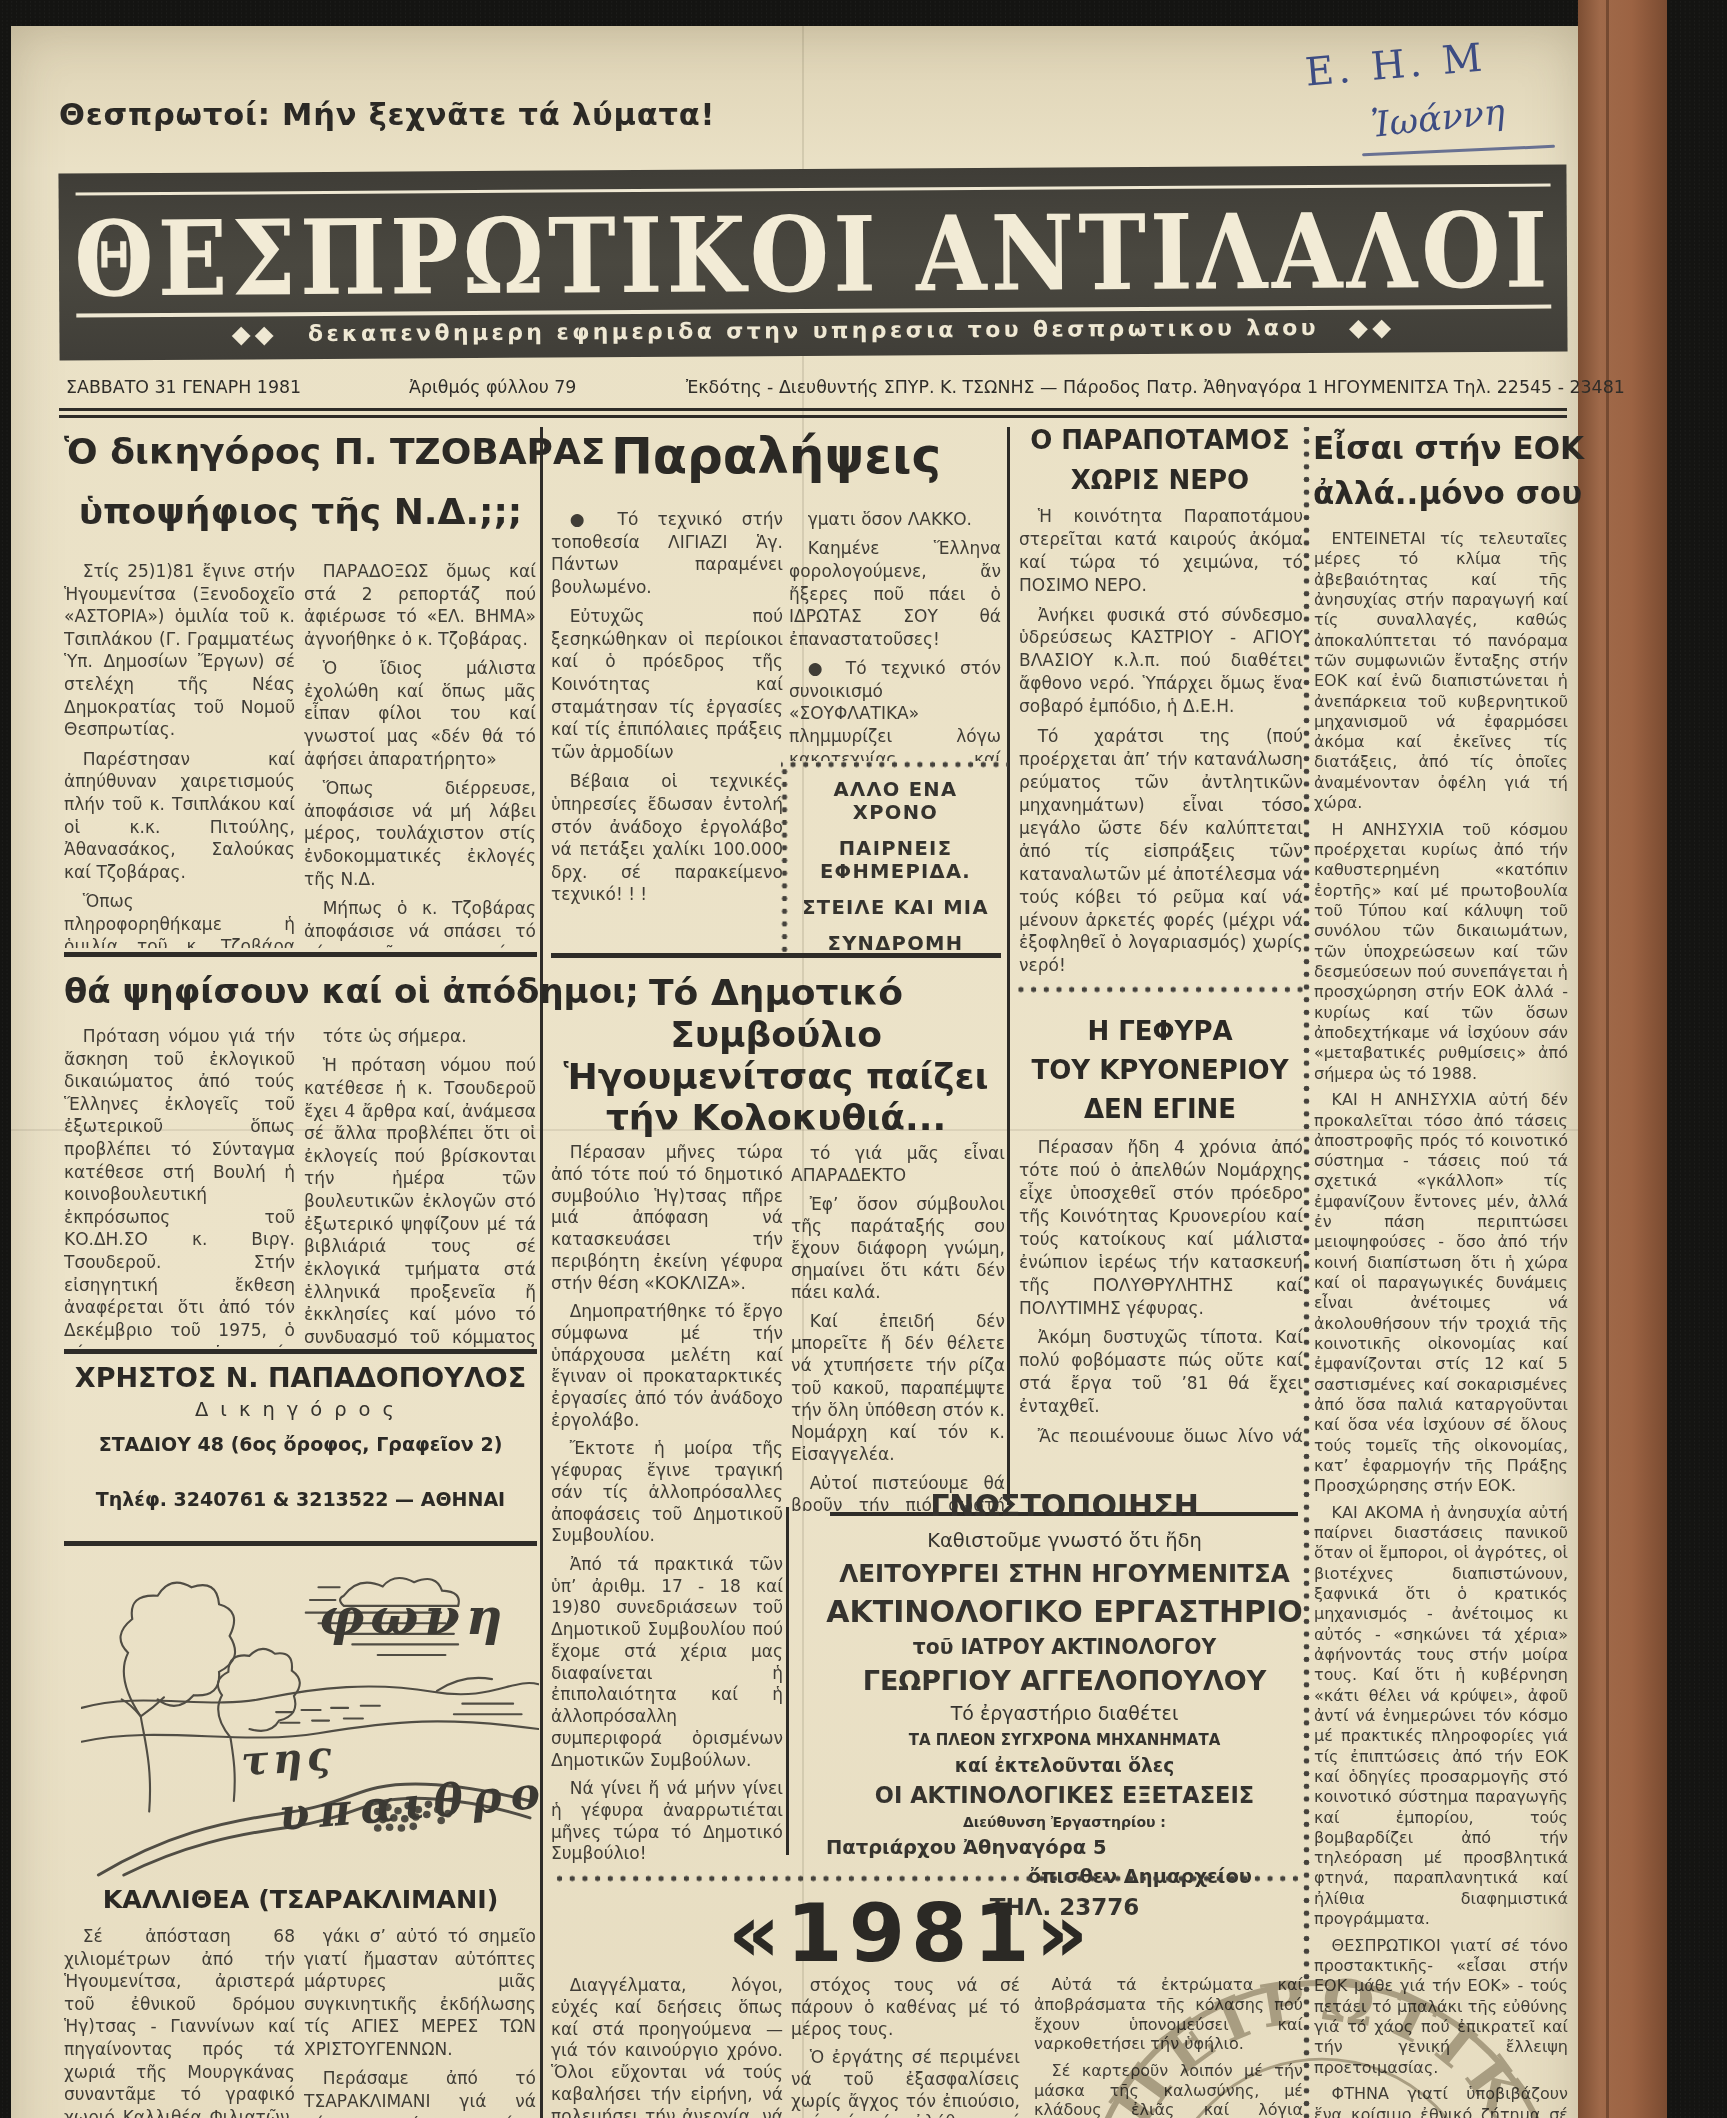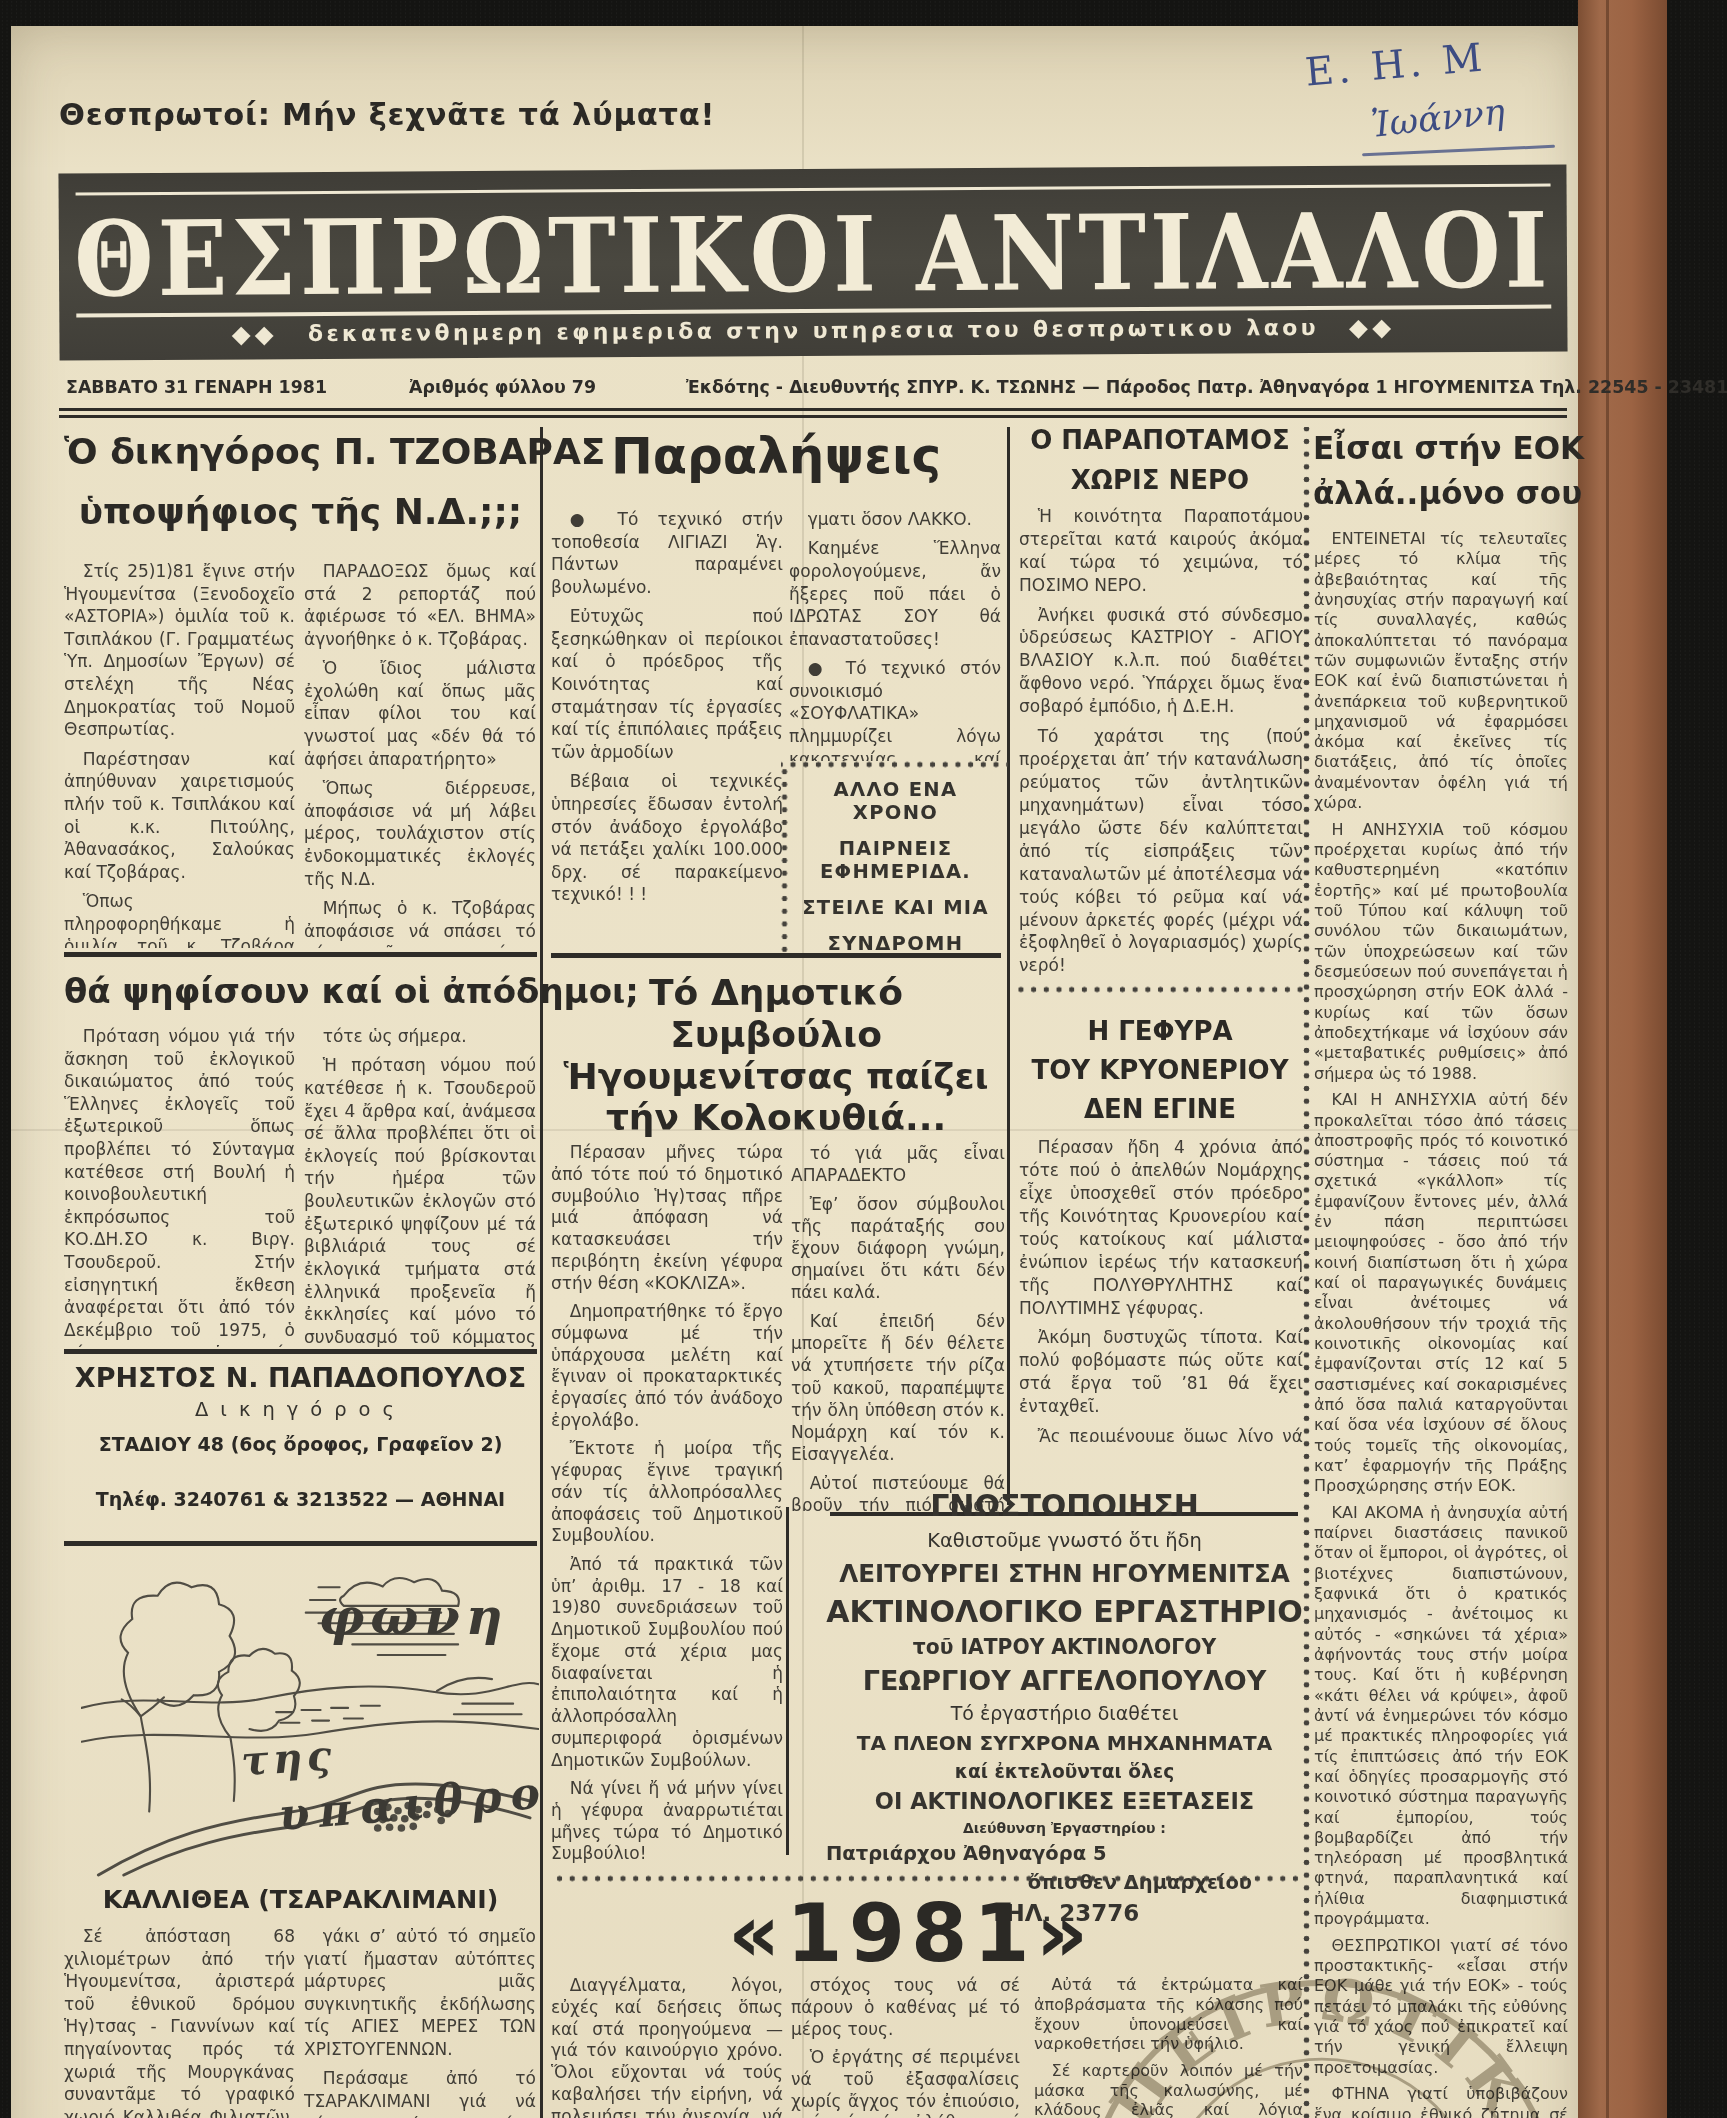--- a/index.html
+++ b/index.html
@@ -29,21 +29,21 @@
   #masthead{left:59px;top:169px;width:1508px;height:187px;background:
     linear-gradient(180deg,#3f3d37 0,#4a4840 50%,#403e38 100%);transform:rotate(-.35deg);}
   #m-title{left:0;top:24.6px;width:1508px;text-align:center;color:#f2ebd6;
     font-family:"DejaVu Serif",serif;font-weight:bold;font-size:91px;letter-spacing:4.2px;
     transform:scaleY(1.14);transform-origin:top;white-space:nowrap;}
   .m-rule{left:17px;width:1475px;height:3.8px;background:#efe8d3;}
   #m-subrow{left:0;top:147px;width:1508px;display:flex;justify-content:center;align-items:center;gap:30px;}
   .m-orn{color:#efe8d3;font-size:24.6px;letter-spacing:4.2px;}
   #m-subtitle{color:#efe8d3;font-size:22px;font-weight:bold;letter-spacing:3.4px;}
   
-  .dl{color:#2f2d29;font-weight:bold;font-size:17.4px;white-space:nowrap;}
+  .dl{color:#2f2d29;font-weight:normal;font-size:17.4px;white-space:nowrap;}
   
   .h-big{font-weight:bold;color:#2b2925;text-align:center;white-space:nowrap;}
   
   .hand{color:#3d4c82;font-family:"DejaVu Serif",serif;white-space:nowrap;}
   
   #subbox{left:791px;top:772px;width:209px;height:177px;display:flex;flex-direction:column;
     justify-content:space-between;padding:6px 0;}
   #subbox div{font-size:19.5px;font-weight:bold;color:#35332e;text-align:center;letter-spacing:1.3px;}
   
   #gnost{left:826px;top:1488px;width:477px;height:386px;color:#35332e;}
@@ -250,21 +250,21 @@
   <div class="abs rule" style="left:830px;top:1512px;width:468px;height:4.2px"></div>
 
   <div id="gnost" class="abs">
     <div style="font-size:30px;font-weight:bold">ΓΝΩΣΤΟΠΟΙΗΣΗ</div>
     <div style="font-size:19.5px;font-weight:normal">Καθιστοῦμε γνωστό ὅτι ἤδη</div>
     <div style="font-size:24.6px;font-weight:bold;margin-top:6.8px">ΛΕΙΤΟΥΡΓΕΙ ΣΤΗΝ ΗΓΟΥΜΕΝΙΤΣΑ</div>
     <div style="font-size:30px;font-weight:bold">ΑΚΤΙΝΟΛΟΓΙΚΟ ΕΡΓΑΣΤΗΡΙΟ</div>
     <div style="font-size:20.3px;font-weight:bold">τοῦ ΙΑΤΡΟΥ ΑΚΤΙΝΟΛΟΓΟΥ</div>
     <div style="font-size:27px;font-weight:bold;margin-top:6px">ΓΕΩΡΓΙΟΥ ΑΓΓΕΛΟΠΟΥΛΟΥ</div>
     <div style="font-size:19px">Τό ἐργαστήριο διαθέτει</div>
-    <div style="font-size:20px;font-weight:bold;margin-top:7.6px">ΤΑ ΠΛΕΟΝ ΣΥΓΧΡΟΝΑ ΜΗΧΑΝΗΜΑΤΑ</div>
+    <div style="font-size:15px;font-weight:bold;margin-top:7.6px">ΤΑ ΠΛΕΟΝ ΣΥΓΧΡΟΝΑ ΜΗΧΑΝΗΜΑΤΑ</div>
     <div style="font-size:18.6px;font-weight:bold">καί ἐκτελοῦνται ὅλες</div>
     <div style="font-size:22.5px;font-weight:bold;margin-top:6px">ΟΙ ΑΚΤΙΝΟΛΟΓΙΚΕΣ ΕΞΕΤΑΣΕΙΣ</div>
     <div style="font-size:14px;font-weight:bold;text-align:center">Διεύθυνση Ἐργαστηρίου :</div>
     <div style="font-size:19.5px;font-weight:bold;text-align:left;padding-right:25.4px">Πατριάρχου Ἀθηναγόρα 5</div>
     <div style="font-size:19.5px;font-weight:bold;text-align:right;padding-right:51px">ὄπισθεν Δημαρχείου</div>
     <div style="font-size:23px;font-weight:bold;margin-top:4.2px">ΤΗΛ. 23776</div>
   </div>
   <div class="abs dotted-h" style="left:551px;top:1875px;width:753px;height:7.6px"></div>
 
   <div class="abs h-big" style="left:551px;top:1886px;width:720px;font-size:81px;letter-spacing:6px">«1981»</div>

